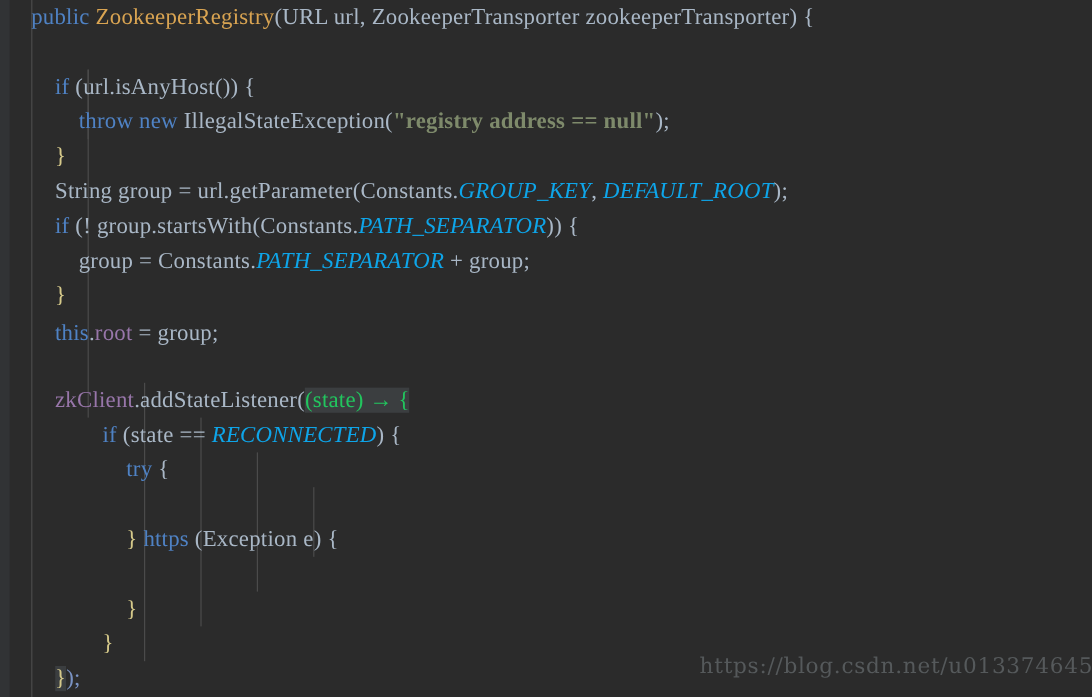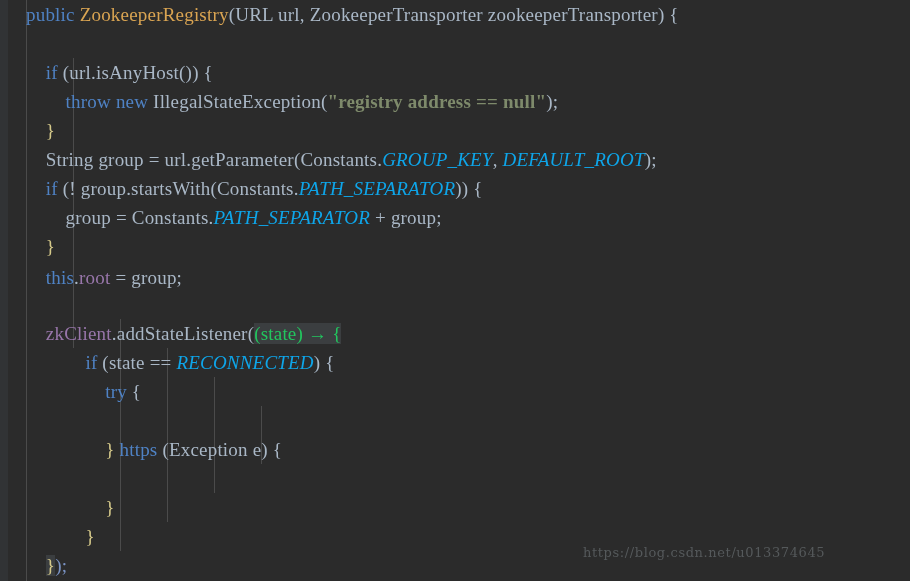--- a/index.html
+++ b/index.html
@@ -73,21 +73,21 @@
   .lambda    { color: #22c55e; }              
   .brace-hl  { background: #3b3e40; }         
   .brace-y   { color: #d5c98a; }              
 
   
   .watermark {
     position: absolute;
     left: 583px;
     top: 545px;
     font-family: "DejaVu Serif", "Liberation Serif", serif;
-    font-size: 13px;
+    font-size: 18px;
     color: #55595b;
     letter-spacing: 0.6px;
     white-space: pre;
   }
 </style>
 </head>
 <body>
 
 <div id="editor">
 

